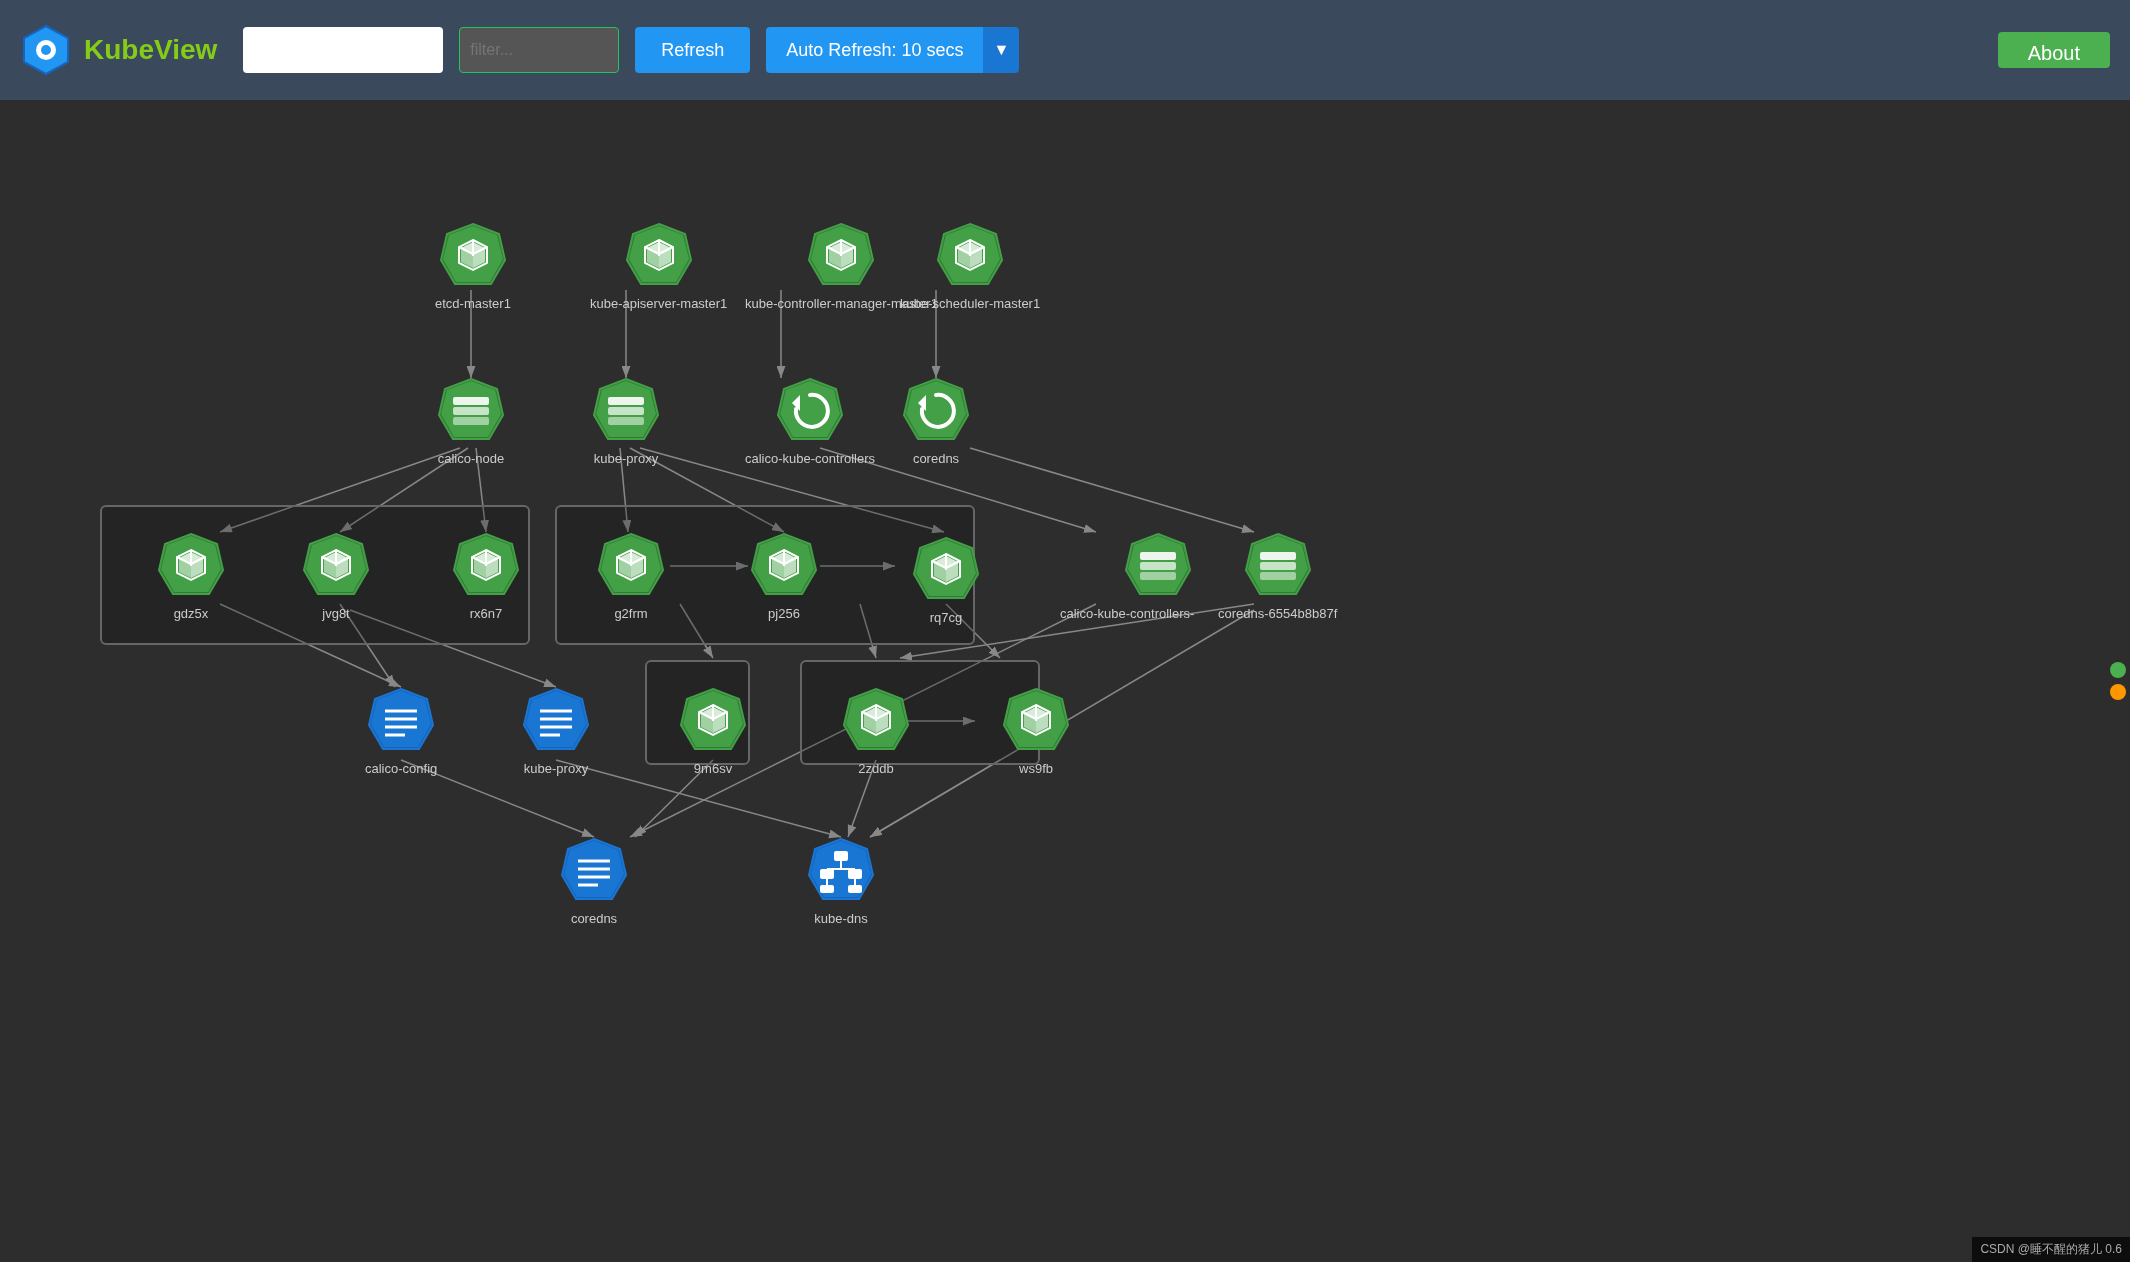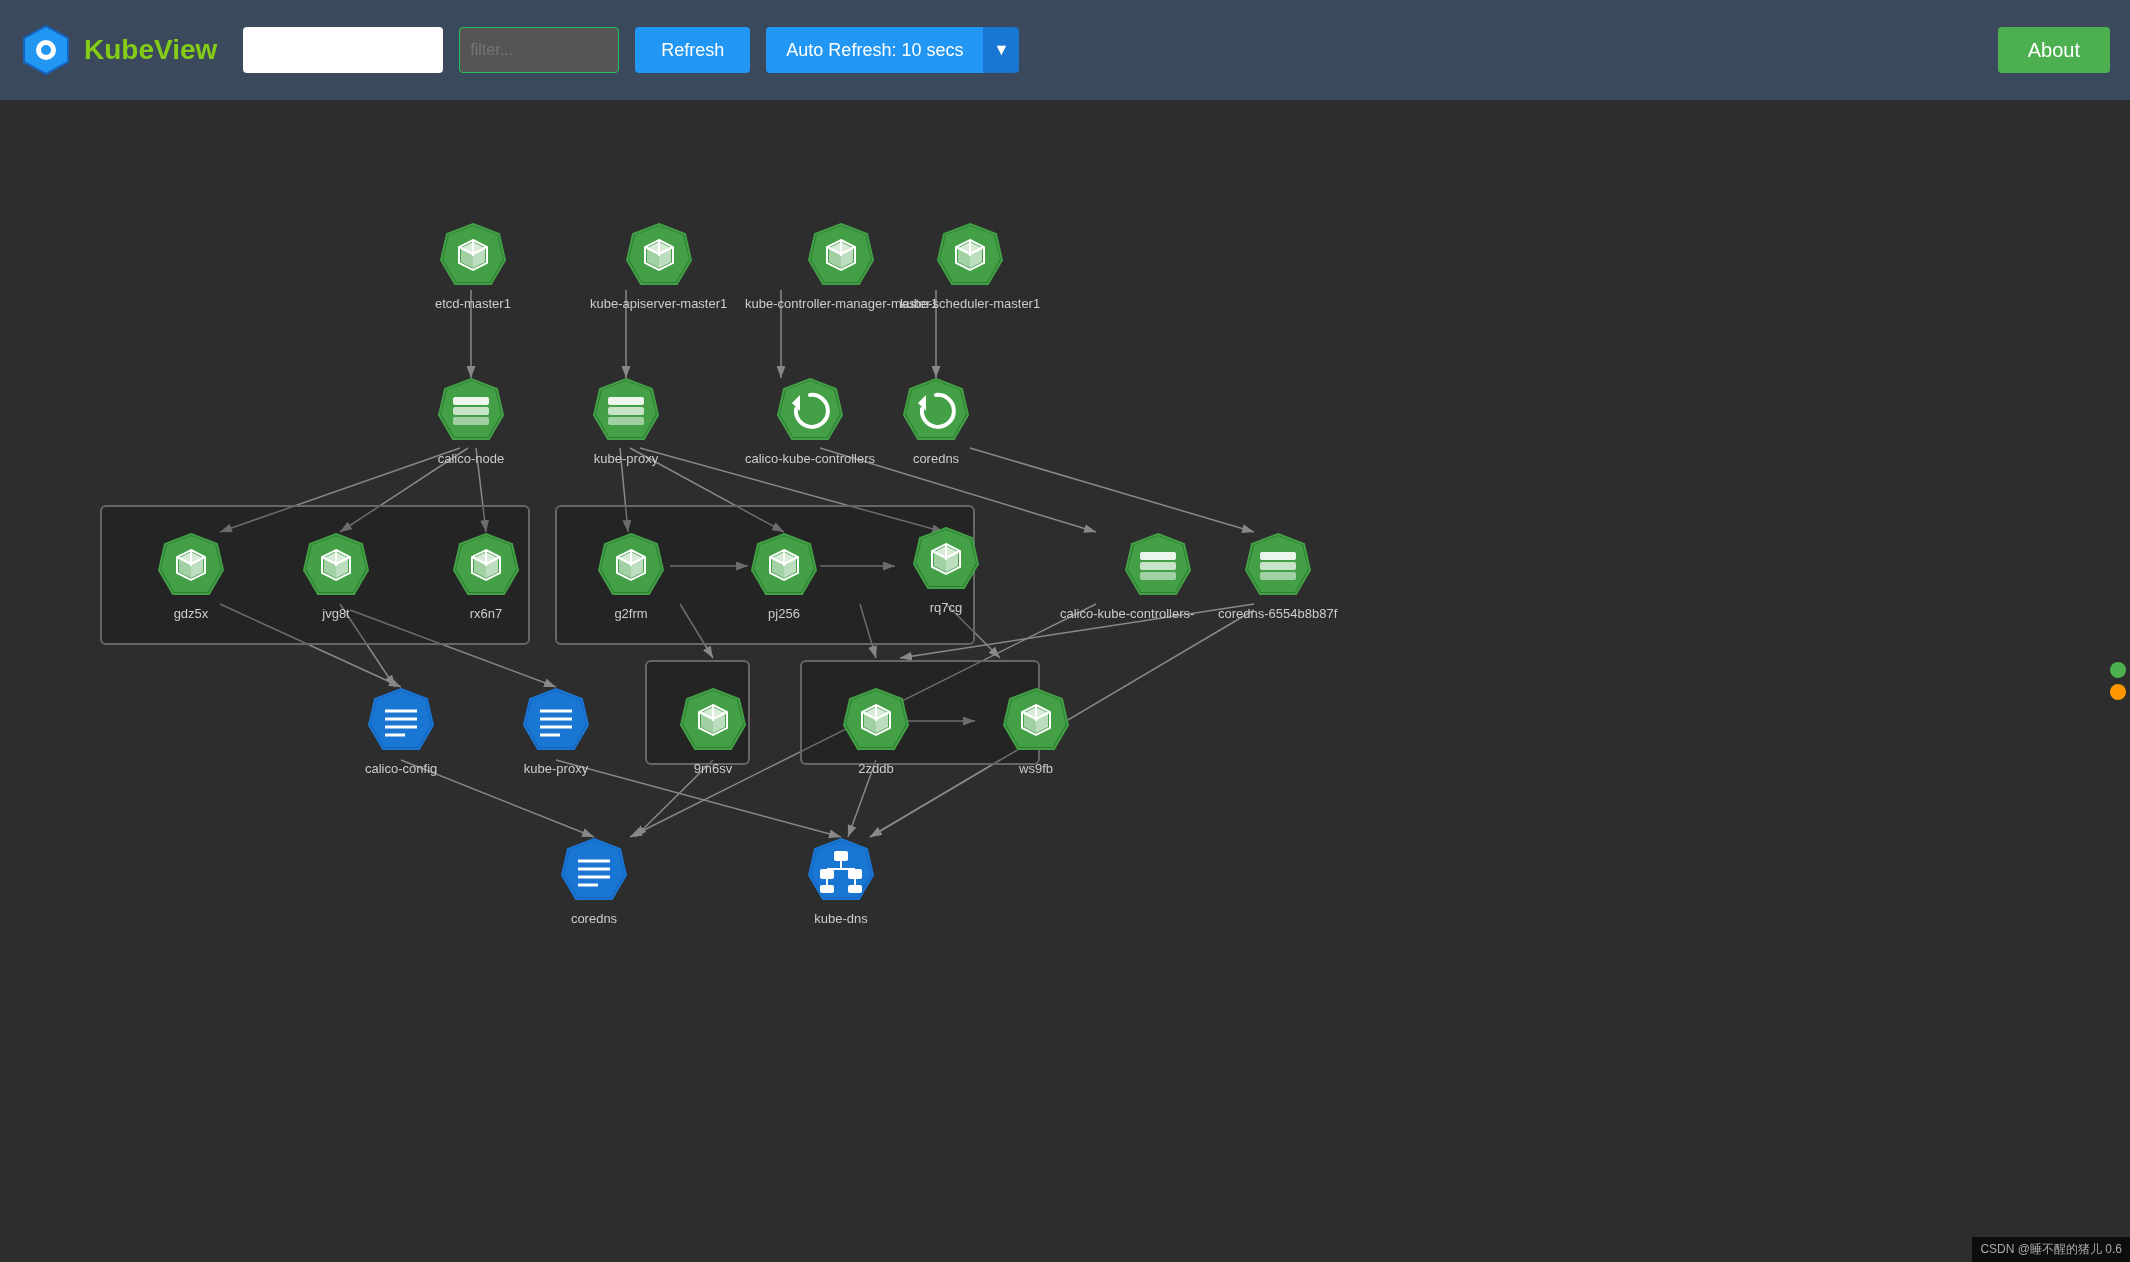--- a/index.html
+++ b/index.html
@@ -105,21 +105,21 @@
     }
 
     #about-btn {
       background: #4caf50;
       color: #fff;
       border: none;
       border-radius: 4px;
       padding: 10px 30px;
       font-size: 20px;
       cursor: pointer;
-      height: 46px;
+      height: 36px;
       margin-left: auto;
     }
 
     
     #main-canvas {
       position: relative;
       width: 2130px;
       height: 1162px;
       background: #2d2d2d;
       overflow: hidden;
@@ -483,21 +483,21 @@
         <line x1="36" y1="20" x2="36" y2="36" stroke="white" stroke-width="2"></line>
         <line x1="22" y1="27" x2="36" y2="34" stroke="white" stroke-width="2"></line>
         <line x1="50" y1="27" x2="36" y2="34" stroke="white" stroke-width="2"></line>
         <polygon points="36,22 48,28 36,34 24,28" fill="white" opacity="0.8"></polygon>
         <polygon points="24,28 36,34 36,48 24,42" fill="white" opacity="0.5"></polygon>
         <polygon points="48,28 36,34 36,48 48,42" fill="white" opacity="0.65"></polygon>
       </svg>
         </div>
         <span class="node-label">pj256</span>
       </div>
-      <div class="node" style="left: 910px; top: 424px;">
+      <div class="node" style="left: 910px; top: 434px;">
         <div class="node-icon">
       <svg viewBox="0 0 72 72" xmlns="http://www.w3.org/2000/svg" style="position:absolute;top:0;left:0;width:100%;height:100%">
         <polygon points="36,4 62,14 68,40 54,64 18,64 4,40 10,14" fill="#2e7d32" stroke="#43a047" stroke-width="2"></polygon>
         <polygon points="36,6 60,15 66,39 53,62 19,62 6,39 12,15" fill="#43a047"></polygon>
 
         <polygon points="36,20 50,27 50,43 36,50 22,43 22,27" fill="none" stroke="white" stroke-width="2"></polygon>
         <line x1="36" y1="20" x2="36" y2="36" stroke="white" stroke-width="2"></line>
         <line x1="22" y1="27" x2="36" y2="34" stroke="white" stroke-width="2"></line>
         <line x1="50" y1="27" x2="36" y2="34" stroke="white" stroke-width="2"></line>
         <polygon points="36,22 48,28 36,34 24,28" fill="white" opacity="0.8"></polygon>

